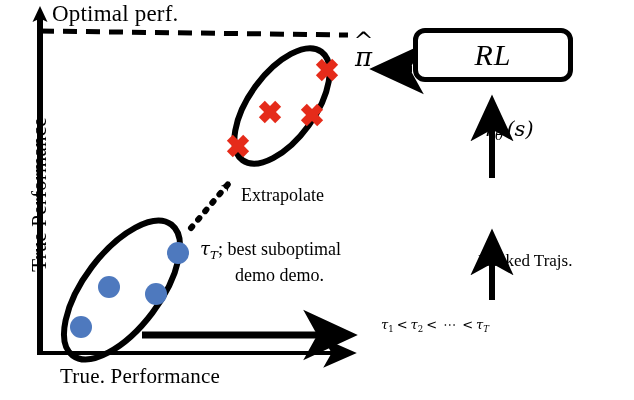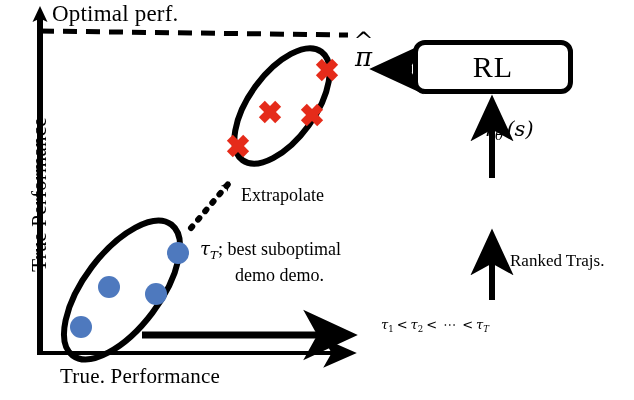--- a/index.html
+++ b/index.html
@@ -66,21 +66,21 @@
     top: 237px;
     font-size: 18px;
     line-height: 1.35;
   }
   #tau-demo-label .l2 {
     display: block;
     text-align: center;
     padding-left: 18px;
   }
   #ranked-label {
-    left: 510px;
+    left: 478px;
     top: 252px;
     font-size: 17px;
   }
 
   
   #pi-hat-label {
     left: 355px;
     top: 44px;
     font-size: 26px;
   }
@@ -101,23 +101,24 @@
     box-sizing: border-box;
     border: 5px solid #000;
     border-radius: 12px;
     background: #fff;
     display: flex;
     align-items: center;
     justify-content: center;
   }
   #rl-box {
     left: 413px;
-    top: 40px;
+    top: 28px;
     width: 160px;
     height: 54px;
+    font-style: italic;
   }
   #trex-box {
     left: 412px;
     top: 179px;
     width: 161px;
     height: 50px;
   }
   .node-label { font-size: 30px; letter-spacing: 1px; }
   #trex-box .node-label { font-size: 27px; }
 

